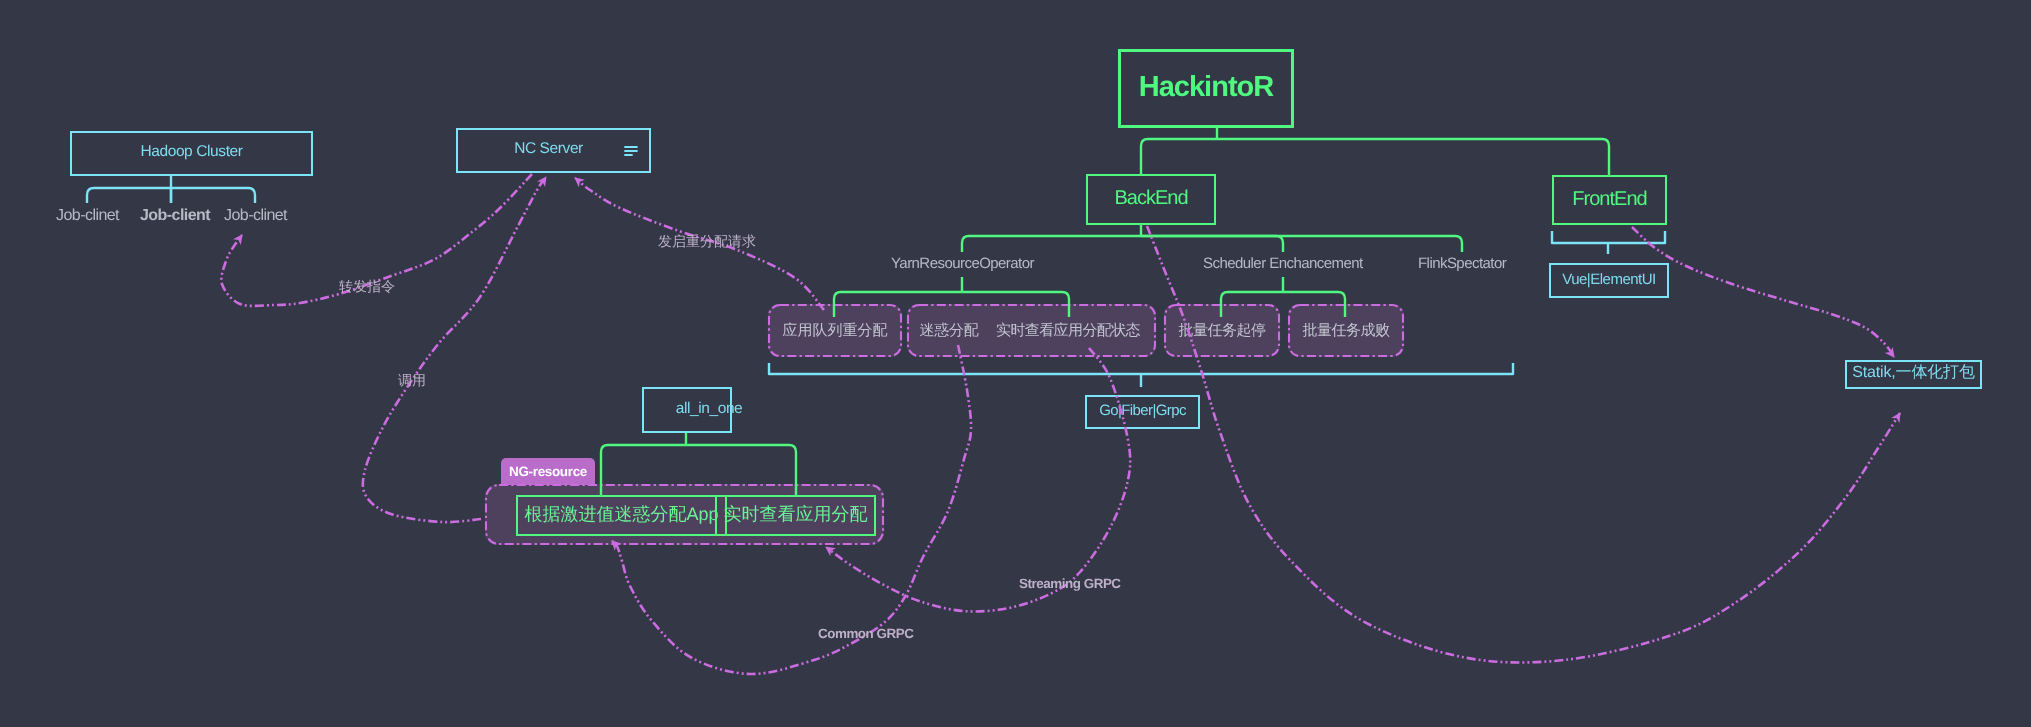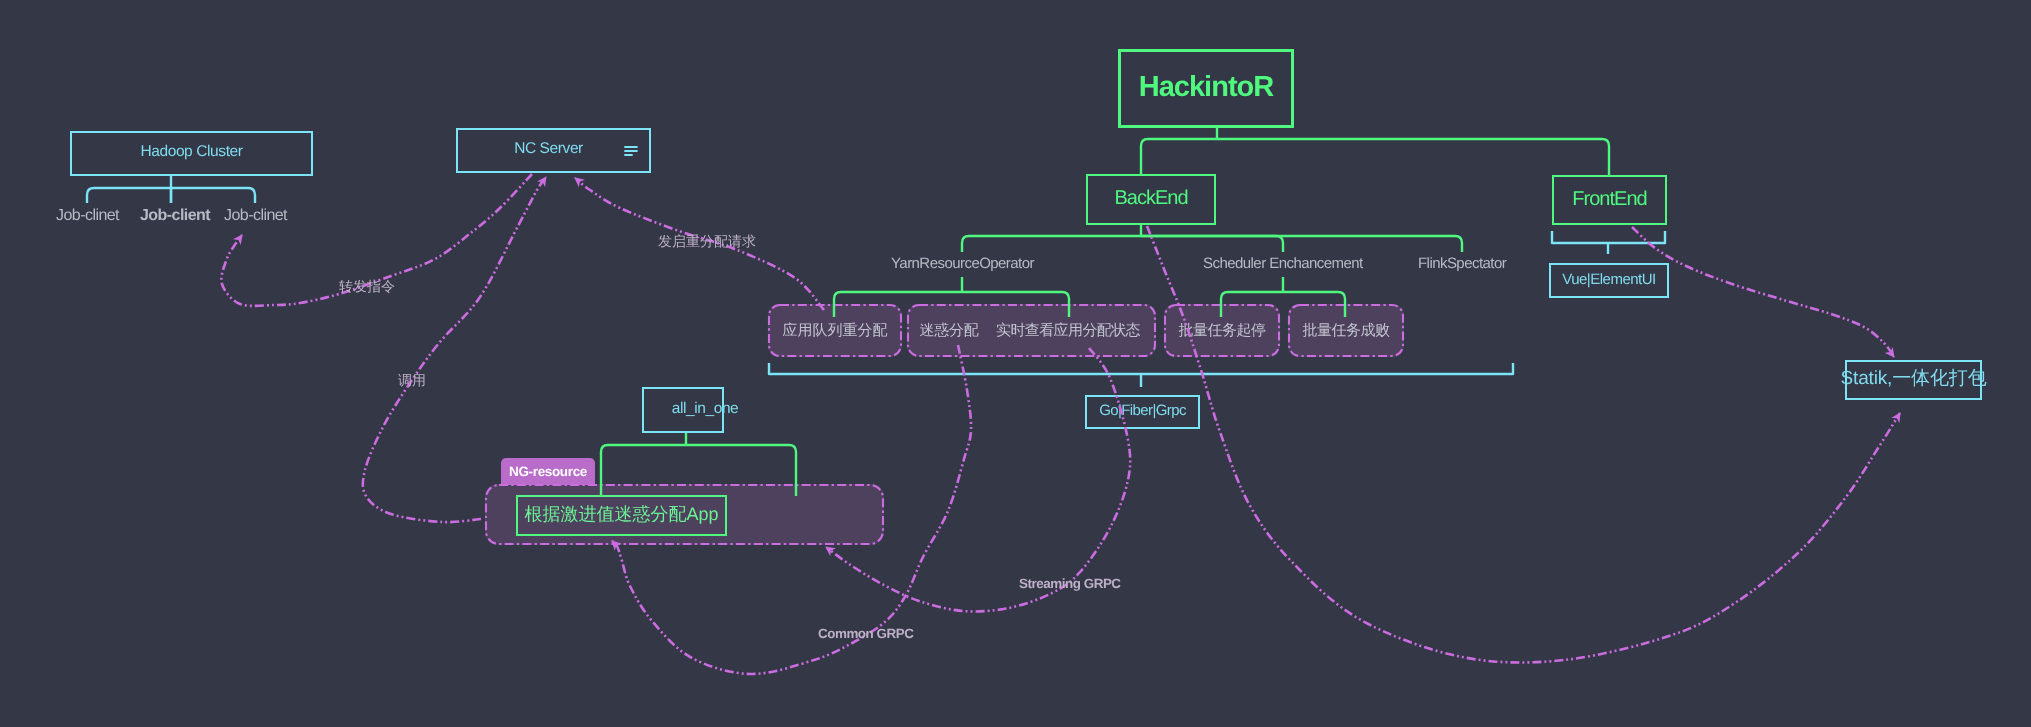--- a/index.html
+++ b/index.html
@@ -144,32 +144,35 @@
   <div class="node pill-text" style="left:1288px;top:304px;width:116px;height:53px;font-size:15px;z-index:6;letter-spacing:-0.5px;">批量任务成败</div>
 
   <div class="node box-cyan" style="left:1085px;top:395px;width:115px;height:34px;font-size:15px;z-index:6;letter-spacing:-0.6px;">
     <span>Go|Fiber|Grpc</span>
   </div>
 
   <div class="node box-cyan" style="left:1549px;top:263px;width:120px;height:35px;font-size:15px;z-index:6;letter-spacing:-0.5px;">
     <span>Vue|ElementUI</span>
   </div>
 
-  <div class="node box-cyan" style="left:1845px;top:360px;width:137px;height:40px;font-size:19px;z-index:6;letter-spacing:-0.15px;">
+  <div class="node box-cyan" style="left:1845px;top:360px;width:137px;height:29px;font-size:16px;z-index:6;letter-spacing:-0.15px;">
     <span>Statik,一体化打包</span>
   </div>
 
-  <div class="node box-cyan" style="left:642px;top:387px;width:82px;height:46px;font-size:15.5px;z-index:6;letter-spacing:-0.4px;padding-left:44px;">
+  <div class="node box-cyan" style="left:642px;top:387px;width:90px;height:46px;font-size:15.5px;z-index:6;letter-spacing:-0.4px;padding-left:44px;">
     <span>all_in_one</span>
   </div>
 
   <div class="node box-green-thin" style="left:496px;top:495px;width:211px;height:41px;font-size:18px;z-index:6;color:#6af293;margin-left:20px;">
     <span>根据激进值迷惑分配App</span>
   </div>
 
+  <div class="node box-green-thin" style="left:715px;top:495px;width:161px;height:41px;font-size:18px;z-index:6;color:#6af293;">
+    <span>实时查看应用分配</span>
+  </div>
 
   <svg class="layer" viewBox="0 0 2031 727" style="z-index:7;">
     <defs>
       <marker id="ah" viewBox="0 0 10 10" refX="9" refY="5" markerWidth="3.9" markerHeight="3.9" orient="auto-start-reverse">
         <path d="M0.3,0.2 L10,5 L0.3,9.8 L2.9,5 Z" fill="#cb6ce0"></path>
       </marker>
     </defs>
     <g fill="none" stroke="#cb6ce0" stroke-width="2.6" stroke-dasharray="9 3 2 3 2 3" stroke-linecap="butt">
       <path d="M532,174 C526.7,179.7 510.0,198.3 500,208 C490.0,217.7 482.8,223.5 472,232 C461.2,240.5 448.5,251.7 435,259 C421.5,266.3 407.0,270.2 391,276 C375.0,281.8 354.2,289.5 339,294 C323.8,298.5 310.8,301.2 300,303 C289.2,304.8 284.0,304.8 274,305 C264.0,305.2 248.7,307.5 240,304 C231.3,300.5 224.3,291.2 222,284 C219.7,276.8 224.0,267.3 226,261 C228.0,254.7 231.3,250.3 234,246 C236.7,241.7 240.7,236.8 242,235" marker-end="url(#ah)"></path>
       <path d="M481,519 C474.5,519.5 457.0,522.8 442,522 C427.0,521.2 403.7,518.3 391,514 C378.3,509.7 370.3,503.3 366,496 C361.7,488.7 362.2,481.5 365,470 C367.8,458.5 375.8,441.0 383,427 C390.2,413.0 398.7,400.0 408,386 C417.3,372.0 427.0,357.8 439,343 C451.0,328.2 466.8,316.5 480,297 C493.2,277.5 508.5,243.8 518,226 C527.5,208.2 532.3,198.2 537,190 C541.7,181.8 544.5,179.2 546,177" marker-end="url(#ah)"></path>

